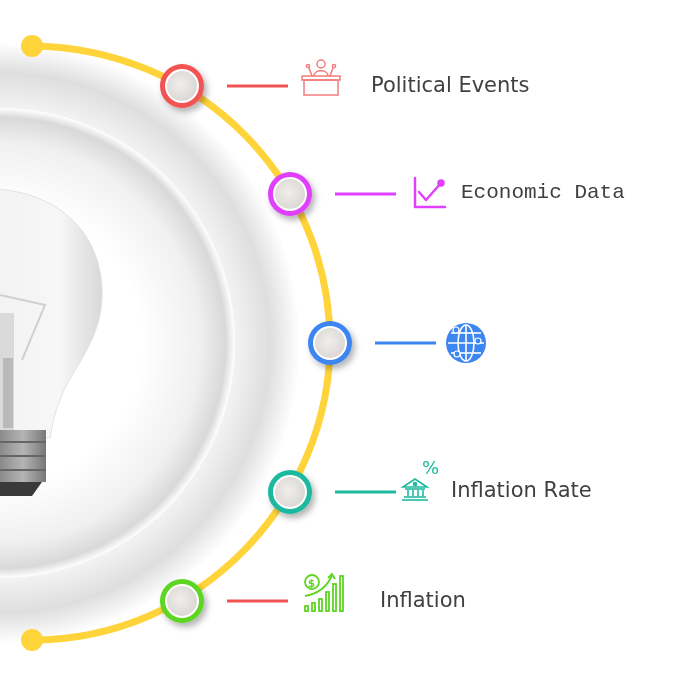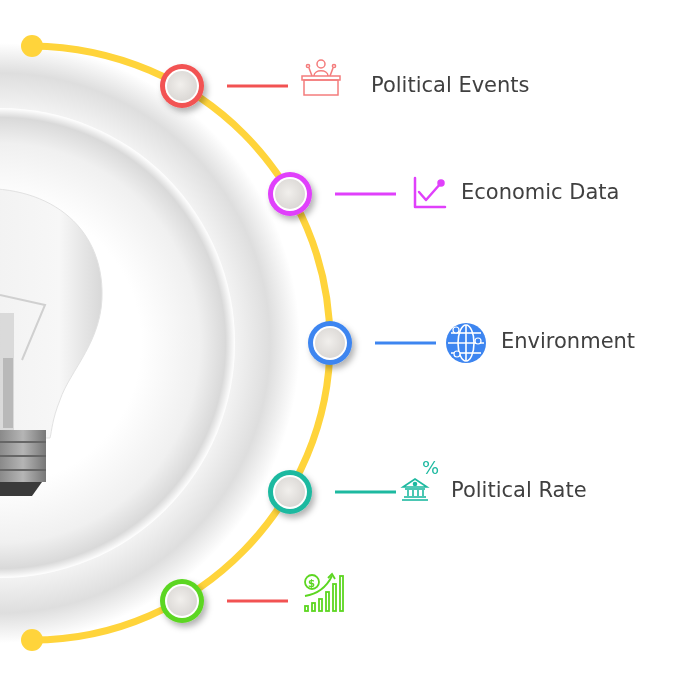--- a/index.html
+++ b/index.html
@@ -148,18 +148,18 @@
       <rect x="312" y="603" width="3" height="8"></rect>
       <rect x="319" y="599" width="3" height="12"></rect>
       <rect x="326" y="592" width="3" height="19"></rect>
       <rect x="333" y="584" width="3" height="27"></rect>
       <rect x="340" y="576" width="3" height="35"></rect>
     </g>
     <text x="308" y="587" font-size="10" font-weight="bold" fill="#5CD621" font-family="DejaVu Sans, sans-serif">$</text>
   </svg>
 
   <div class="label" style="left:371px; top:71px;">Political Events</div>
-  <div class="label" style="left:461px; top:178px;">Economic Data</div>
+  <div class="label" style="left:461px; top:178px;font-family:Liberation Mono, monospace;">Economic Data</div>
   <div class="label" style="left:501px; top:327px;">
-    <div>Environment</div>
   </div>
-  <div class="label" style="left:451px; top:476px;">Political Rate</div>
+  <div class="label" style="left:451px; top:476px;">Inflation Rate</div>
+  <div class="label" style="left:380px; top:586px;">Inflation</div>
 </div>
 
 </body></html>

